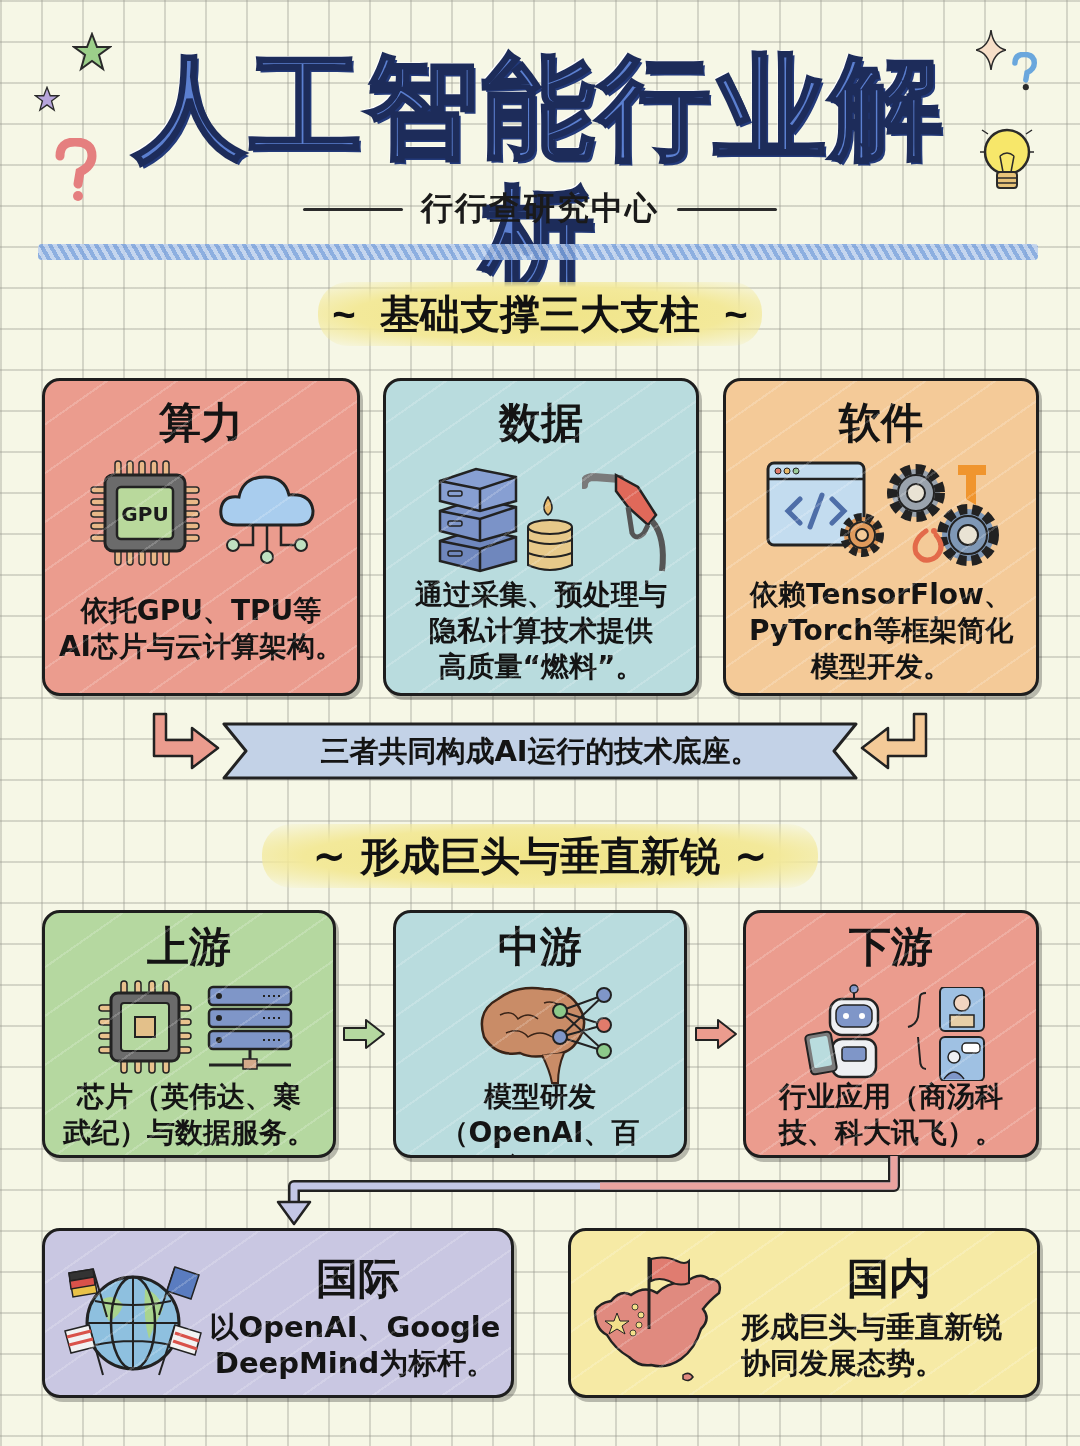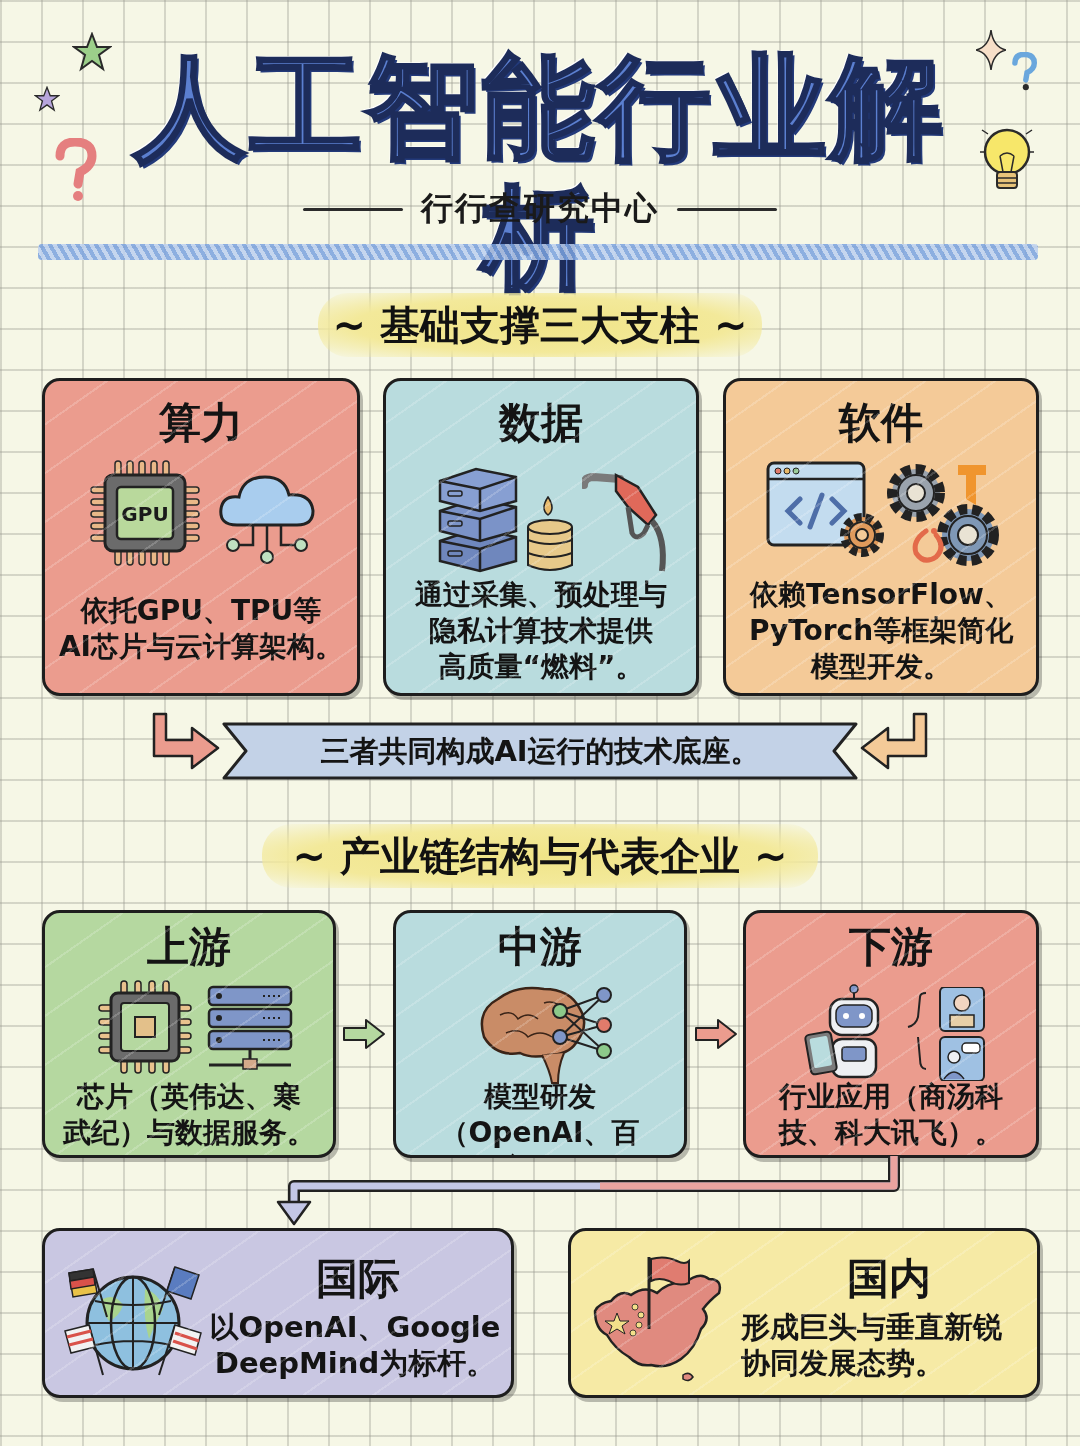--- a/index.html
+++ b/index.html
@@ -36,21 +36,21 @@
     opacity: 0.85;
   }
 
   
   .section-head {
     height: 64px; display: flex; align-items: center; justify-content: center;
     font-size: 40px; font-weight: bold; color: #111;
     background: radial-gradient(ellipse at center, #f0e487 0%, #f3e99a 60%, rgba(243,233,154,0) 100%);
     border-radius: 30px;
   }
-  .section-head.s1 { left: 318px; top: 293px; width: 444px; }
+  .section-head.s1 { left: 318px; top: 282px; width: 444px; font-family: Liberation Mono, monospace; }
   .section-head.s2 { left: 262px; top: 824px; width: 556px; }
 
   
   .card {
     border: 3px solid #1e1e1e; border-radius: 18px;
     box-shadow: 3px 4px 0 rgba(0,0,0,0.25);
     overflow: hidden;
   }
   .card::after {
     content: ""; position: absolute; inset: 0;
@@ -241,21 +241,21 @@
 <svg class="deco" style="left:858px;top:710px" width="74" height="62" viewBox="0 0 74 62">
   <path d="M68 4 H56 V30 H30 V18 L4 38 L30 58 V46 H68 Z" fill="#f4ca98" stroke="#222" stroke-width="2.5" stroke-linejoin="round"></path>
 </svg>
 <div class="abs banner">
   <svg style="position:absolute;left:0;top:0" width="636" height="58" viewBox="0 0 636 58">
     <polygon points="2,2 634,2 612,29 634,56 2,56 24,29" fill="#c3d2e7" stroke="#222" stroke-width="3" stroke-linejoin="round"></polygon>
   </svg>
   <div class="banner-text">三者共同构成AI运行的技术底座。</div>
 </div>
 
-<div class="abs section-head s2">~ 产业链结构与代表企业 ~</div>
+<div class="abs section-head s2">~ 形成巨头与垂直新锐 ~</div>
 
 <div class="abs card u1 c-green">
   <div class="card-title" style="top:6px">上游</div>
   <svg class="icon" style="left:52px;top:66px" width="96" height="96" viewBox="0 0 96 96">
     <g fill="#e9c28e" stroke="#222" stroke-width="1.5">
       <rect x="24" y="2" width="6" height="16" rx="3"></rect>
         <rect x="38" y="2" width="6" height="16" rx="3"></rect>
         <rect x="52" y="2" width="6" height="16" rx="3"></rect>
         <rect x="66" y="2" width="6" height="16" rx="3"></rect>
       <rect x="24" y="78" width="6" height="16" rx="3"></rect>

